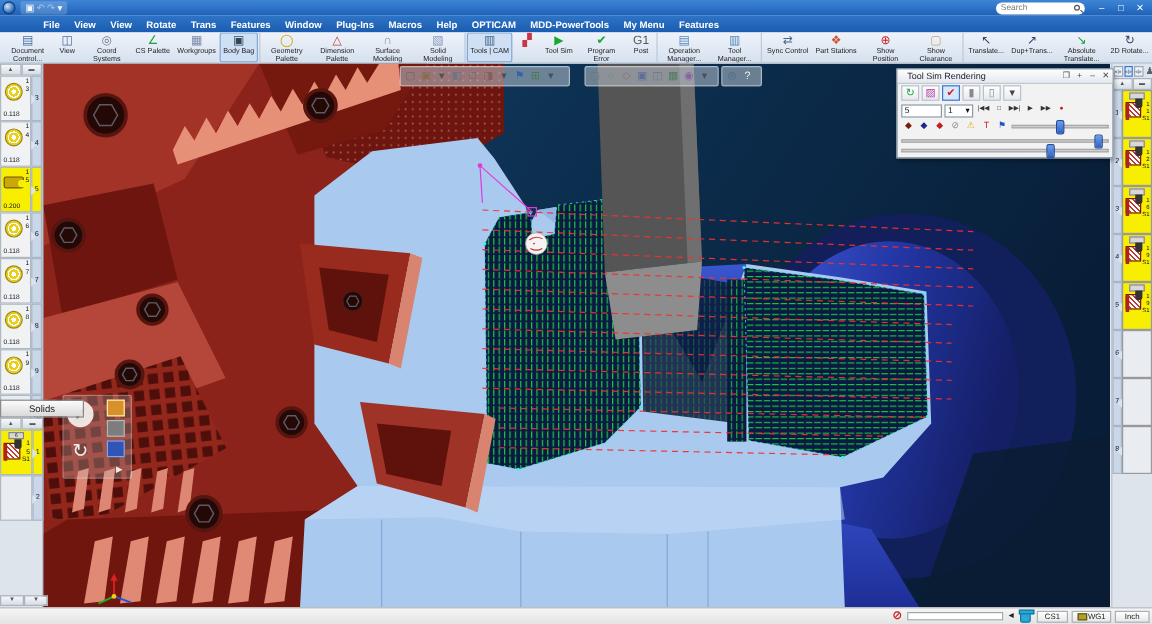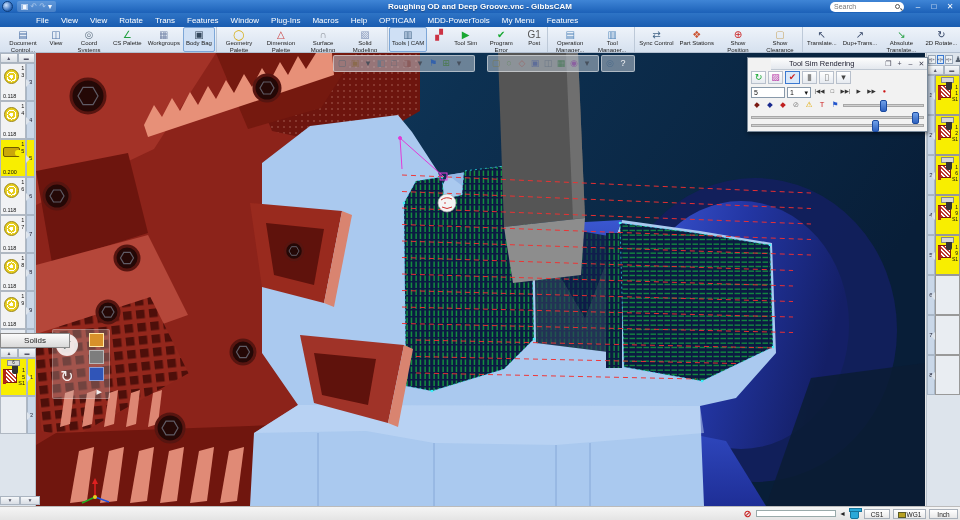--- a/index.html
+++ b/index.html
@@ -19,21 +19,21 @@
     font-weight:bold;text-shadow:0 1px 1px rgba(0,0,0,.3);white-space:nowrap;}
   .search{position:absolute;right:56px;top:1.5px;width:74px;height:10px;background:#fff;border-radius:5px;
     font-size:7px;color:#777;display:flex;align-items:center;justify-content:space-between;padding:0 4px;}
   .mag{width:5px;height:5px;border:1px solid #555;border-radius:50%;position:relative;flex:none;}
   .mag::after{content:"";position:absolute;left:3.5px;top:3.5px;width:3px;height:1px;background:#555;transform:rotate(45deg);}
   .winbtns{position:absolute;right:2px;top:0;display:flex;height:13px;}
   .winbtns span{width:16px;text-align:center;font-size:8px;line-height:13px;color:#fff;}
 
   
   .menubar{position:absolute;top:13px;left:0;width:960px;height:14px;z-index:20;
-    background:linear-gradient(#2e74c6,#1a5cb0);display:flex;align-items:center;padding-left:30px;}
+    background:linear-gradient(#2e74c6,#1a5cb0);display:flex;align-items:center;padding-left:30px;font-weight:bold;}
   .menubar span{color:#fff;font-size:8px;padding:0 6px;white-space:nowrap;}
 
   
   .ribbon{position:absolute;top:27px;left:0;width:960px;height:26px;z-index:20;
     background:linear-gradient(#eef3fa,#d6e1ef);border-bottom:1px solid #b2bfd0;
     display:flex;align-items:stretch;padding:0 1px;overflow:hidden;}
   .rgroup{display:flex;align-items:stretch;border-right:1px solid #bdc9d8;padding:0 1px;flex:none;}
   .rbtn{display:flex;flex-direction:column;align-items:center;min-width:24px;max-width:42px;
     padding:1px 2px 0;border:1px solid transparent;border-radius:2px;}
   .rbtn.sel{background:#cfe0f5;border-color:#7da7d8;}
@@ -117,21 +117,21 @@
   .obody{width:25px;background:#f8ee00;border:1px solid #999;position:relative;}
   .otile.empty .obody{background:#e9edf2;}
   .obody .mini{left:5px;}
   .obody .hatch{width:13px;height:13px;top:9px;}
   .onums{position:absolute;right:1px;top:8px;font-size:5px;line-height:6px;text-align:right;color:#111;}
 
   
   .tsim{position:absolute;left:747px;top:57px;width:181px;z-index:10;background:#f2f2f2;
     border:1px solid #7a8a9a;box-shadow:1px 2px 4px rgba(0,0,0,.45);}
   .tsim-title{height:12px;background:linear-gradient(#fdfdfd,#e4e8ee);border-bottom:1px solid #c0c8d2;
-    font-size:7.5px;display:flex;align-items:center;padding-left:18px;color:#223;margin-left:23px;}
+    font-size:7.5px;display:flex;align-items:center;padding-left:8px;color:#223;}
   .ticons{margin-left:auto;display:flex;}
   .ticons span{width:11px;text-align:center;font-size:7px;color:#445;line-height:11px;}
   .tsr{display:flex;align-items:center;padding:1px 3px;gap:2px;}
   .tsic{width:15px;height:13px;border:1px solid #b8c0cc;background:linear-gradient(#fff,#e6eaf0);
     font-size:9px;line-height:11px;text-align:center;flex:none;}
   .tsic.sel{border-color:#3a78d0;background:#d8e8fa;}
   .tsinput{width:34px;height:11px;background:#fff;border:1px solid #8899aa;font-size:7px;line-height:9px;padding-left:2px;color:#111;}
   .tsdrop{width:24px;height:11px;background:#fff;border:1px solid #8899aa;font-size:7px;line-height:9px;
     padding:0 2px;color:#111;display:flex;justify-content:space-between;}
   .tsbtn{min-width:13px;height:12px;font-size:5.5px;line-height:11px;text-align:center;color:#333;flex:none;}
@@ -696,21 +696,20 @@
 </div>
 
 <div class="titlebar">
   <span class="appicon"></span>
   <span class="qat">
     <span>▣</span>
     <span class="dim">↶</span>
     <span class="dim">↷</span>
     <span>▾</span>
   </span>
-  <span class="tb-title">Roughing OD and Deep Groove.vnc - GibbsCAM</span>
   <span class="search">
     <span>Search</span>
     <span class="mag"></span>
   </span>
   <span class="winbtns">
     <span>–</span>
     <span>□</span>
     <span>✕</span>
   </span>
 </div>

